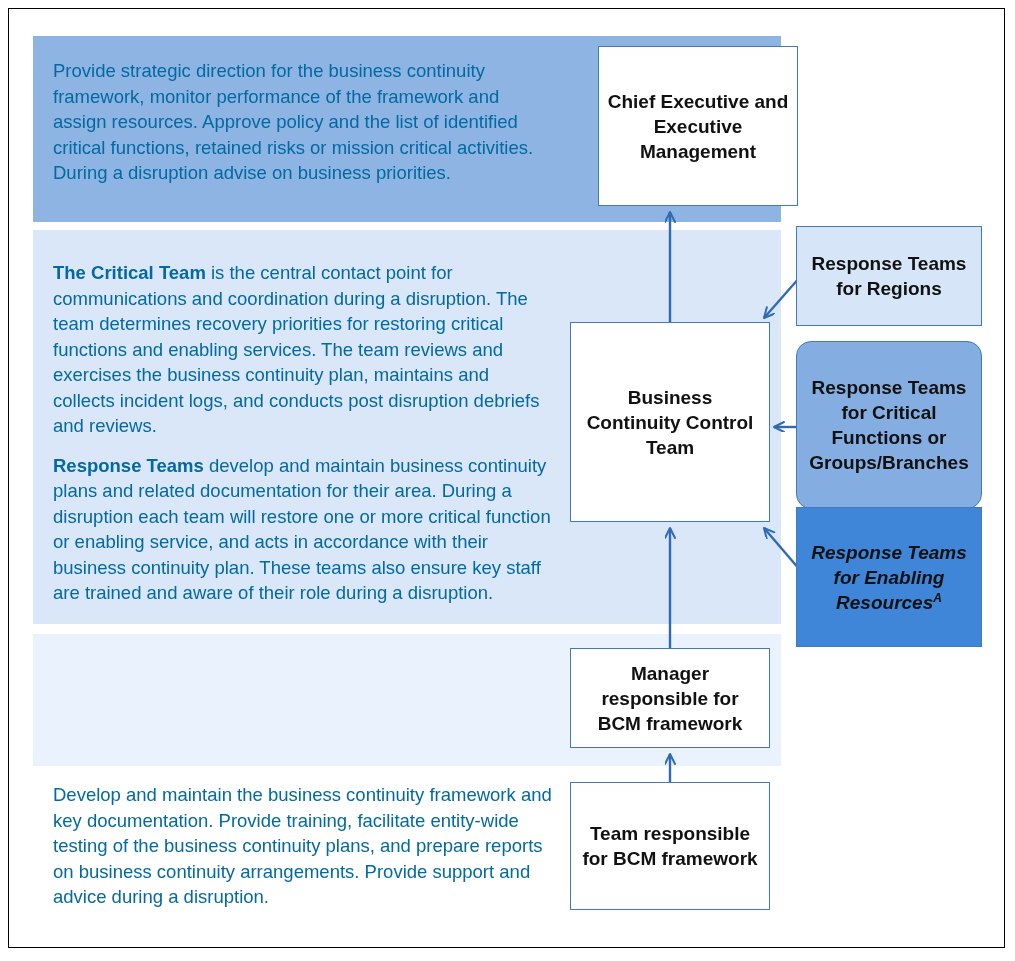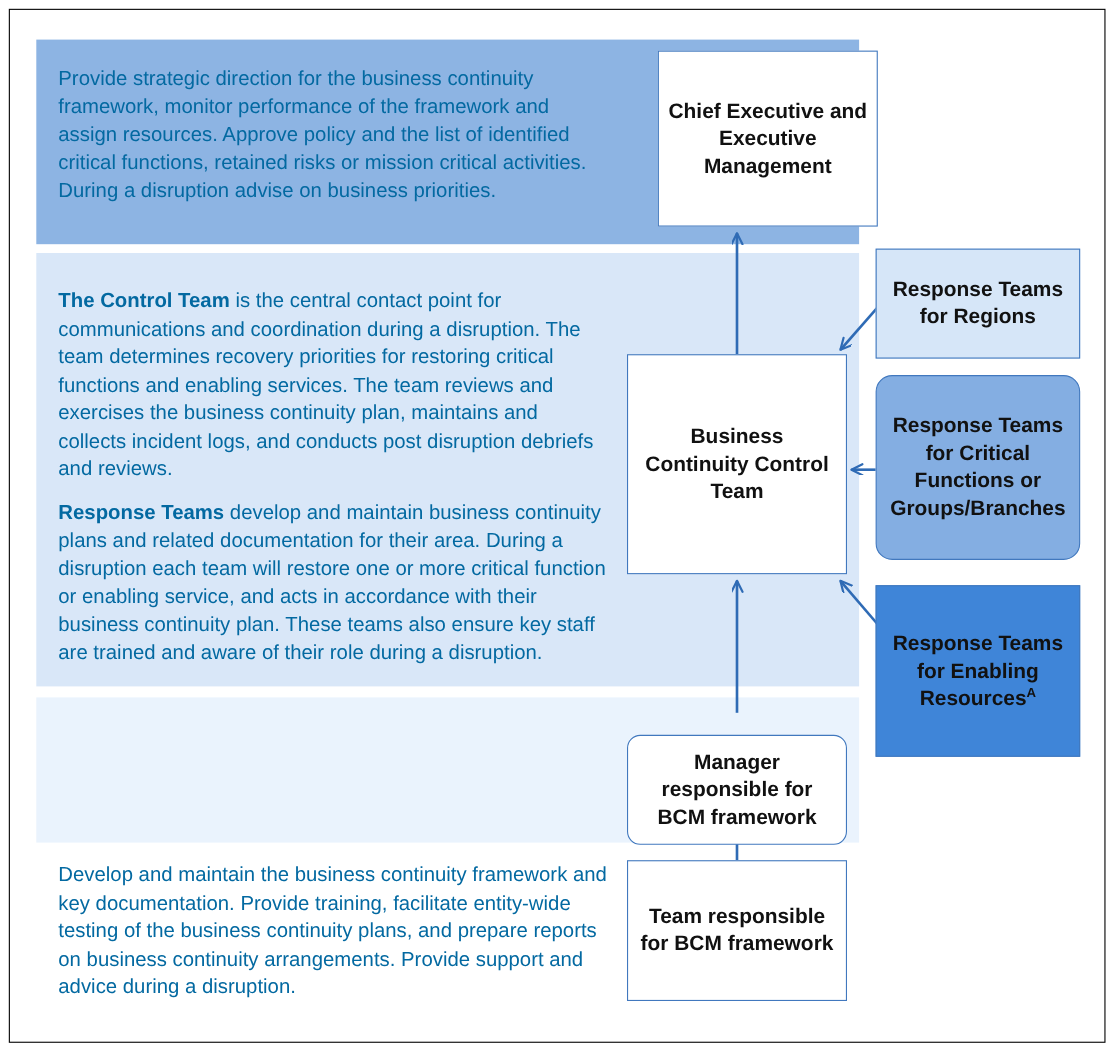--- a/index.html
+++ b/index.html
@@ -74,27 +74,27 @@
     padding: 4px 8px;
   }
   .node-white { background: #ffffff; }
   .node-pale  { background: #d6e6f8; }
   .node-mid   { background: #84aee2; }
   .node-deep  { background: #3f85d8; }
 
   
   .node-ceo     { left: 598px; top: 46px;  width: 200px; height: 160px; }
   .node-bcct    { left: 570px; top: 322px; width: 200px; height: 200px; }
-  .node-manager { left: 570px; top: 668px; width: 200px; height: 100px; border-radius: 12px; }
+  .node-manager { left: 570px; top: 648px; width: 200px; height: 100px; }
   .node-team    { left: 570px; top: 782px; width: 200px; height: 128px; }
 
   
   .node-regions   { left: 796px; top: 226px; width: 186px; height: 100px; text-align: center; }
   .node-critical  { left: 796px; top: 341px; width: 186px; height: 168px; border-radius: 15px; }
-  .node-enabling  { left: 796px; top: 532px; width: 186px; height: 156px; }
+  .node-enabling  { left: 796px; top: 507px; width: 186px; height: 140px; font-style: italic; }
 
   .sup {
     font-size: 12px;
     vertical-align: super;
     line-height: 0;
   }
 
   
   .connectors {
     position: absolute;
@@ -115,21 +115,21 @@
   <div class="band band-1"></div>
   <div class="band band-2"></div>
   <div class="band band-3"></div>
   <div class="band band-4"></div>
 
   <div class="desc desc-1">
     <p>Provide strategic direction for the business continuity framework, monitor performance of the framework and assign resources. Approve policy and the list of identified critical functions, retained risks or mission critical activities. During a disruption advise on business priorities.</p>
   </div>
 
   <div class="desc desc-2">
-    <p><b>The Control Team</b><span> is the central contact point for communications and coordination during a disruption. The team determines recovery priorities for restoring critical functions and enabling services. The team reviews and exercises the business continuity plan, maintains and collects incident logs, and conducts post disruption debriefs and reviews.</span></p>
+    <p><b>The Critical Team</b><span> is the central contact point for communications and coordination during a disruption. The team determines recovery priorities for restoring critical functions and enabling services. The team reviews and exercises the business continuity plan, maintains and collects incident logs, and conducts post disruption debriefs and reviews.</span></p>
     <p><b>Response Teams</b><span> develop and maintain business continuity plans and related documentation for their area. During a disruption each team will restore one or more critical function or enabling service, and acts in accordance with their business continuity plan. These teams also ensure key staff are trained and aware of their role during a disruption.</span></p>
   </div>
 
 
   <div class="desc desc-4">
     <p>Develop and maintain the business continuity framework and key documentation. Provide training, facilitate entity-wide testing of the business continuity plans, and prepare reports on business continuity arrangements. Provide support and advice during a disruption.</p>
   </div>
 
   <svg class="connectors" viewBox="0 0 1015 961" xmlns="http://www.w3.org/2000/svg">
     <defs>

